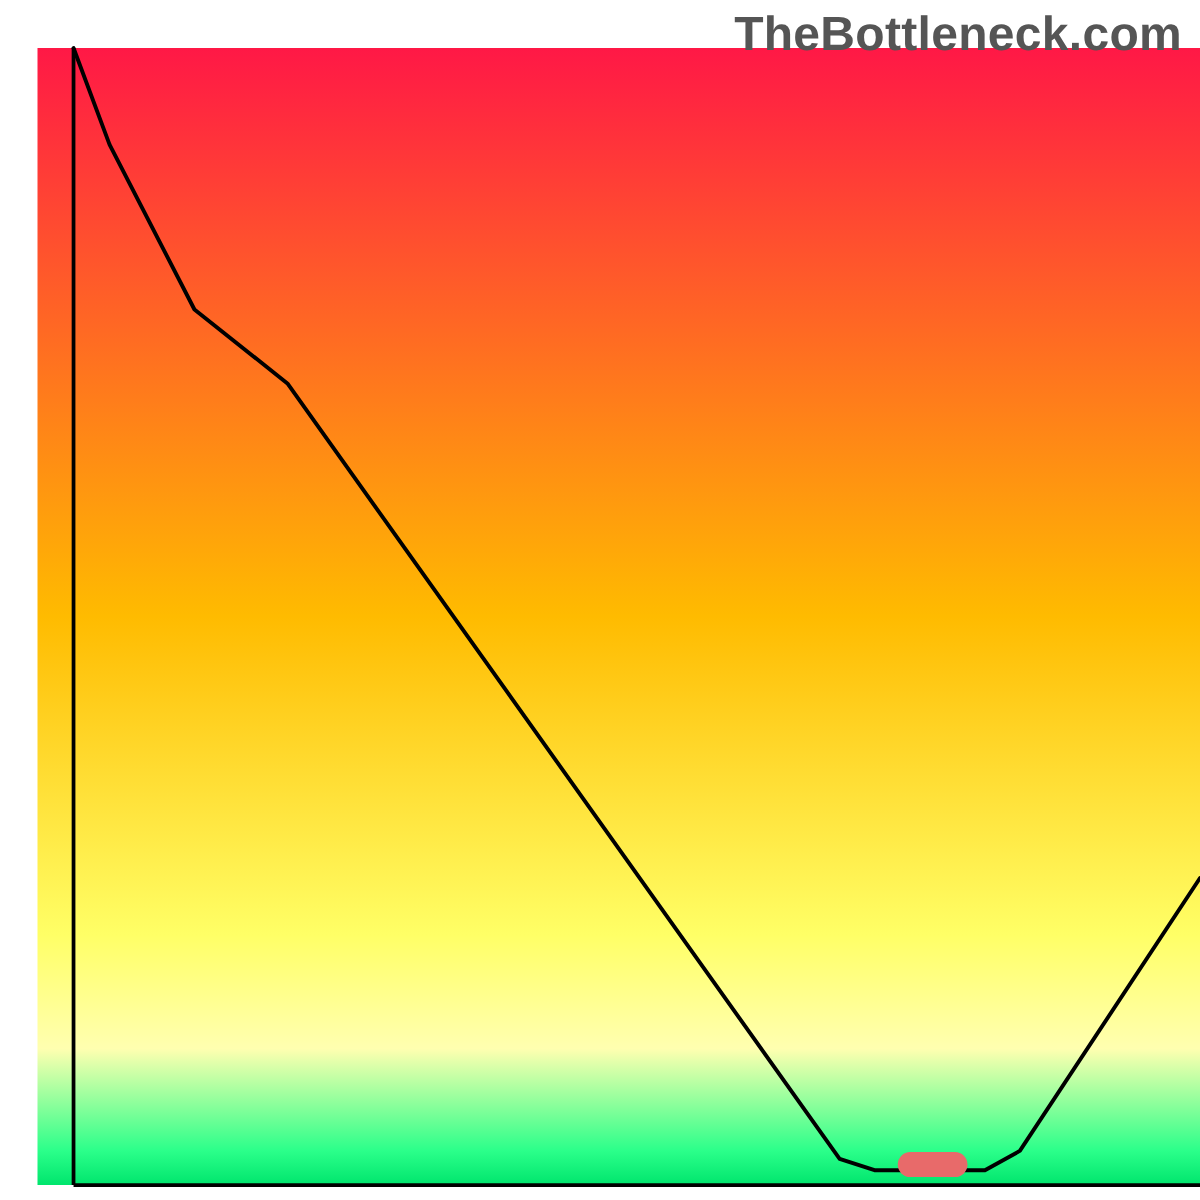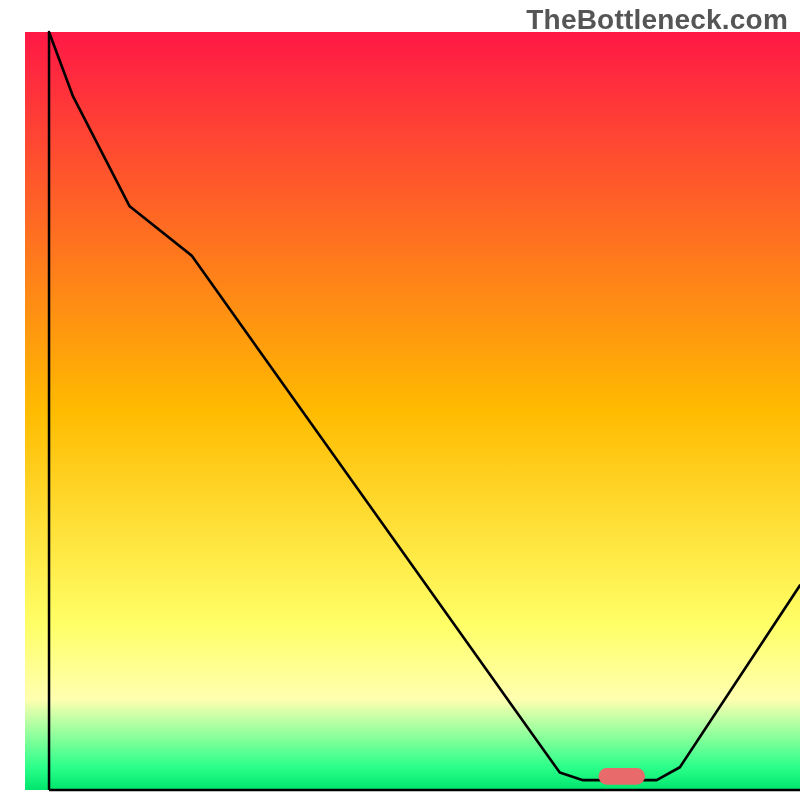--- a/index.html
+++ b/index.html
@@ -3,21 +3,21 @@
 <meta charset="utf-8">
 <style>
 * { margin: 0; padding: 0; box-sizing: border-box; }
 html, body { width: 800px; height: 800px; overflow: hidden; background: #fff; }
 .wrap { position: relative; width: 800px; height: 800px; }
 .watermark {
   position: absolute;
   top: 4px;
   right: 12px;
   font-family: Arial, Helvetica, sans-serif;
-  font-size: 28px;
+  font-size: 32px;
   font-weight: 600;
   color: #555555;
   letter-spacing: 0.2px;
 }
 svg.plot { position: absolute; inset: 0; }
 </style>
 </head>
 <body>
 <div class="wrap">
 

